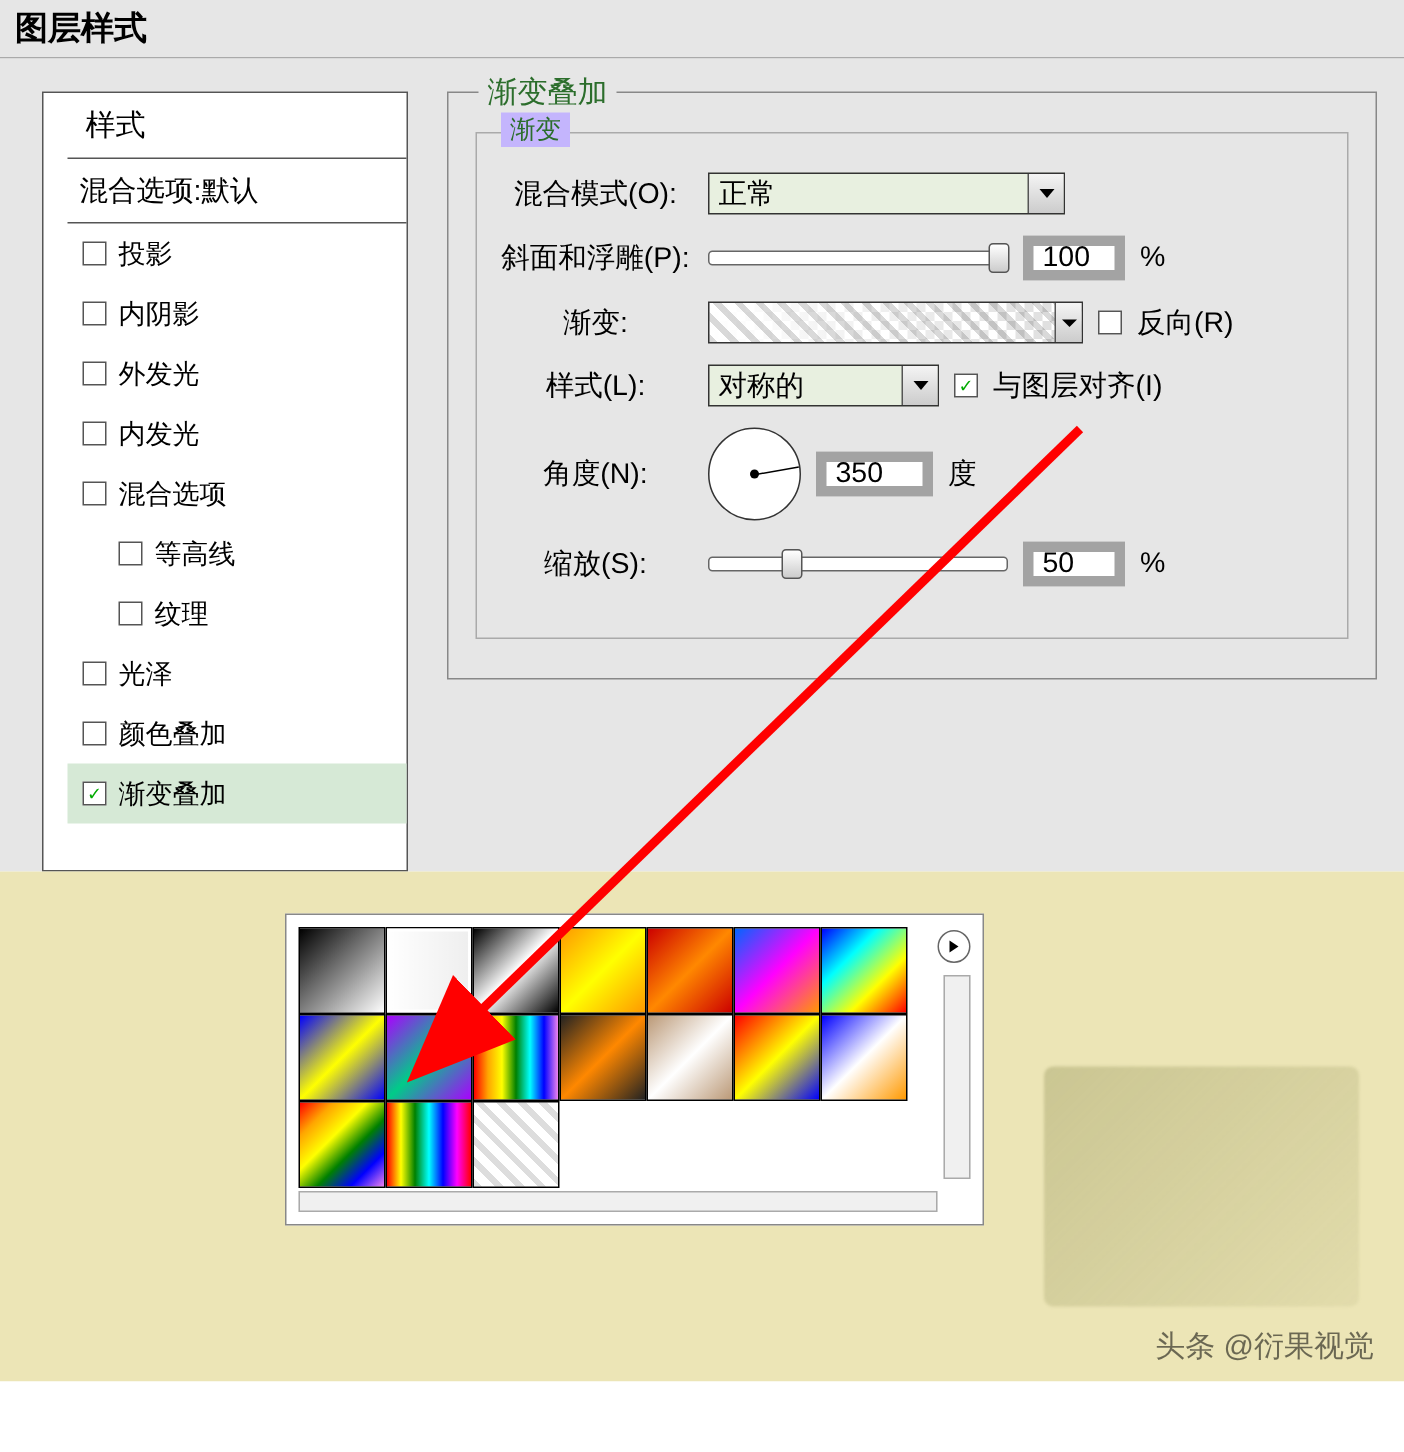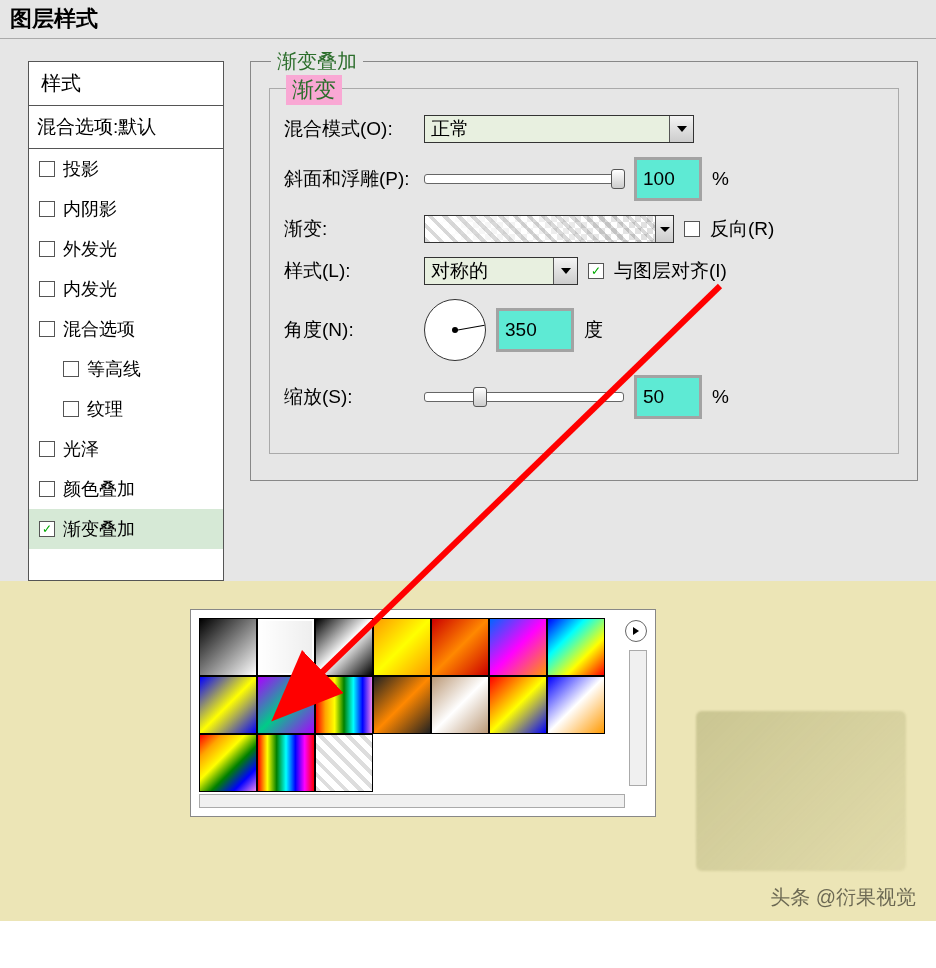--- a/index.html
+++ b/index.html
@@ -19,23 +19,24 @@
     font-size: 22px;
   }
   .dialog-top {
     display: flex;
     gap: 26px;
     padding: 22px 18px 0 28px;
     background: #e6e6e6;
   }
   
   .styles-box {
-    width: 196px;
+    width: 244px;
     background: #fff;
     border: 1px solid #555;
+    padding-left: 16px;
   }
   .styles-header {
     border-bottom: 1px solid #555;
     padding: 8px 12px;
     font-size: 20px;
   }
   .styles-sub {
     border-bottom: 1px solid #555;
     padding: 8px 8px;
     font-size: 19px;
@@ -78,33 +79,33 @@
   }
   .inner-group {
     border: 1px solid #aaa;
     padding: 26px 14px 20px 14px;
     position: relative;
     margin-top: 12px;
   }
   .inner-legend {
     position: absolute;
     top: -14px; left: 16px;
-    background: #f9a8d4;
+    background: #c4b5fd;
     padding: 0 6px;
     color: #2c6e2c;
-    font-size: 22px;
+    font-size: 17px;
   }
   .row {
     display: flex;
     align-items: center;
     gap: 10px;
     margin-bottom: 14px;
     font-size: 19px;
   }
-  .lbl { text-align: left; width: 130px; }
+  .lbl { text-align: center; width: 130px; }
   .select {
     border: 1px solid #333;
     background: #e8f0e0;
     height: 28px;
     display: flex; align-items: center;
     padding: 0 6px;
     position: relative;
   }
   .select .arrow-btn {
     position: absolute; right: 0; top: 0; bottom: 0;
@@ -113,23 +114,23 @@
     border-left: 1px solid #555;
     display: flex; align-items: center; justify-content: center;
   }
   .chev-down {
     width: 0; height: 0;
     border-left: 5px solid transparent;
     border-right: 5px solid transparent;
     border-top: 6px solid #000;
   }
   .num-box {
-    border: 3px solid #a3a3a3;
-    background: #5eead4;
-    width: 68px; height: 44px;
+    border: 7px solid #a3a3a3;
+    background: #ffffff;
+    width: 68px; height: 30px;
     display: flex; align-items: center;
     padding: 0 6px;
   }
   .grad-box {
     border: 1px solid #333;
     width: 250px; height: 28px;
     position: relative;
     background:
       repeating-linear-gradient(45deg, rgba(0,0,0,0.15) 0 4px, transparent 4px 10px),
       linear-gradient(to right, #fff 0%, rgba(255,255,255,0) 100%),
@@ -307,21 +308,21 @@
   </div>
 
   <div class="right">
     <div class="fieldset">
       <div class="legend">渐变叠加</div>
       <div class="inner-group">
         <div class="inner-legend">渐变</div>
 
         <div class="row">
           <div class="lbl">混合模式(O):</div>
-          <div class="select" style="width:270px">
+          <div class="select" style="width:238px">
             <span>正常</span>
             <div class="arrow-btn">
                 <div class="chev-down"></div>
               </div>
           </div>
         </div>
 
         <div class="row">
           <div class="lbl">斜面和浮雕(P):</div>
           <div class="slider">

